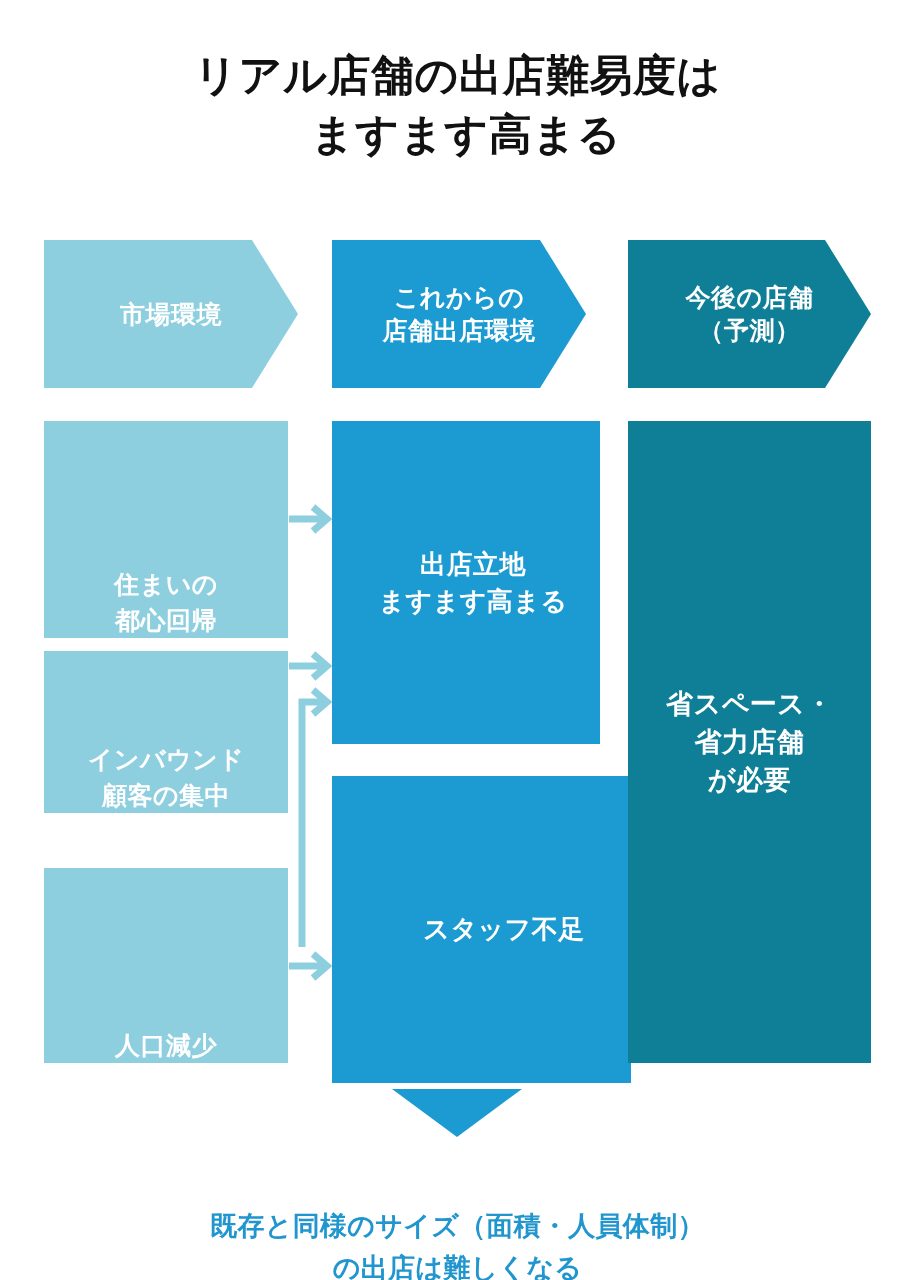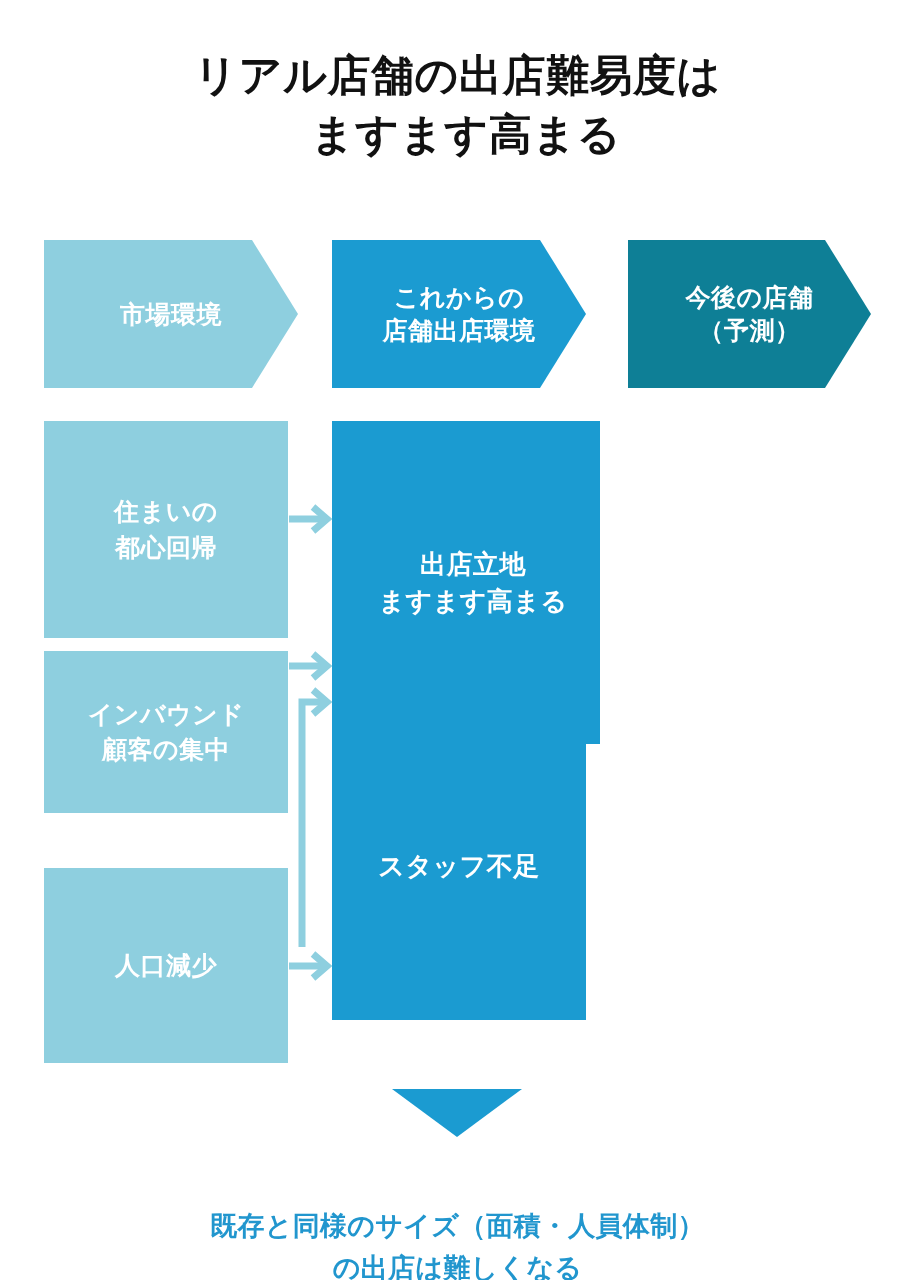--- a/index.html
+++ b/index.html
@@ -30,28 +30,28 @@
   #banner-0{left:44px;top:240px;width:254px;background:#8ECFDF;}
   #banner-1{left:332px;top:240px;width:254px;background:#1B9BD1;}
   #banner-2{left:628px;top:240px;width:243px;background:#0E7F96;}
 
   
   .box{
     position:absolute;display:flex;align-items:center;justify-content:center;
     color:#ffffff;font-weight:700;text-align:center;line-height:1.42;
     letter-spacing:0.5px;
   }
-  .box-left{background:#8ECFDF;left:44px;width:244px;font-size:25px;}
+  .box-left{background:#8ECFDF;left:44px;width:244px;font-size:25px;align-items:flex-end;}
   #box-left-0{top:421px;height:217px;}
   #box-left-1{top:651px;height:162px;}
   #box-left-2{top:868px;height:195px;}
 
   .box-mid{background:#1B9BD1;left:332px;width:254px;font-size:26px;}
   #box-mid-0{top:421px;height:323px;padding-left:14px;}
-  #box-mid-1{top:713px;height:307px;}
+  #box-mid-1{top:776px;height:307px;padding-left:45px;}
 
   .box-right{background:#0E7F96;left:628px;width:243px;font-size:27px;}
   #box-right-0{top:421px;height:642px;}
 
   
   .connectors{position:absolute;left:0;top:0;width:915px;height:1280px;pointer-events:none;}
 
   
   .down-triangle{
     position:absolute;left:392px;top:1089px;width:130px;height:48px;
@@ -119,20 +119,27 @@
       <span>出店立地</span><br>
       <span>ますます高まる</span>
     </span>
   </div>
   <div class="box box-mid" id="box-mid-1">
     <span>
       <span>スタッフ不足</span>
     </span>
   </div>
 
+  <div class="box box-right" id="box-right-0">
+    <span>
+      <span>省スペース・</span><br>
+      <span>省力店舗</span><br>
+      <span>が必要</span>
+    </span>
+  </div>
 
   <svg class="connectors" viewBox="0 0 915 1280">
     <g fill="none" stroke="#8ECFDF" stroke-width="7" stroke-linecap="butt" stroke-linejoin="miter">
 
       <path d="M289 519 H324"></path>
       <path d="M313 507 L327 519 L313 531"></path>
 
       <path d="M289 666 H324"></path>
       <path d="M313 654 L327 666 L313 678"></path>
 

